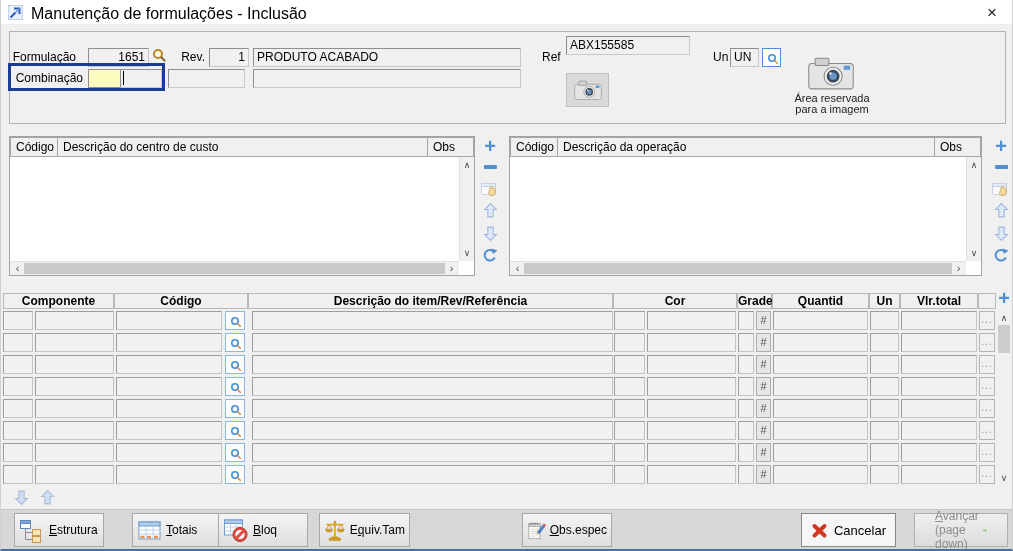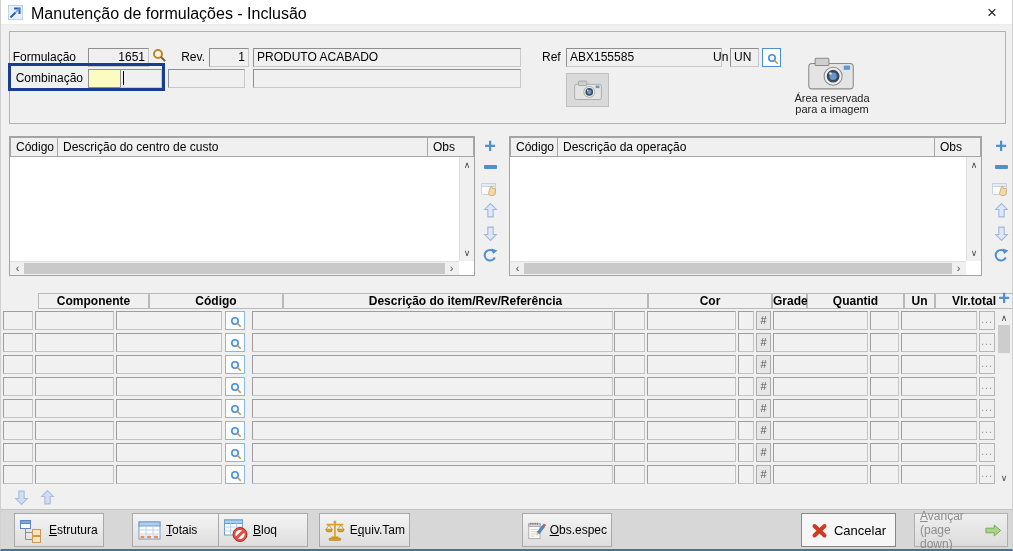--- a/index.html
+++ b/index.html
@@ -49,21 +49,21 @@
   .sa { position:absolute; left:0; right:0; text-align:center; font-size:9px; color:#4a4a4a; height:12px; line-height:12px; }
   .sa.t { top:2px; } .sa.b { bottom:2px; }
   .ha { position:absolute; top:0; width:13px; text-align:center; font-size:11px; color:#4a4a4a; line-height:13px; }
   .ha.l { left:1px; } .ha.r2 { right:1px; }
   .hthumb { position:absolute; left:14px; right:14px; top:1px; bottom:1px; background:#c9c9c9; }
   .icon-col { position:absolute; top:139px; width:24px; display:flex; flex-direction:column; align-items:center; gap:6px; }
   .ic-plus { color:#4f8fd2; font-size:20px; font-weight:bold; line-height:15px; }
   .ic-minus { width:13px; height:4px; background:#4f8fd2; border-radius:1px; margin:5px 0; }
   
   .ghc { position:absolute; top:293px; height:16px; background:#f0f0f0; border:1px solid #b9b9b9;
-         font-weight:bold; text-align:center; line-height:14px; white-space:nowrap; overflow:visible;margin-left:35px; }
+         font-weight:bold; text-align:center; line-height:14px; white-space:nowrap; overflow:visible; }
   .grow { position:absolute; left:0; width:996px; height:19px; }
   .gc { position:absolute; top:0; height:19px; background:#f1f1f1;
         border:1px solid; border-color:#9d9d9d #c4c4c4 #c4c4c4 #9d9d9d; }
   .magbtn { position:absolute; left:224px; top:0; width:20px; height:19px; background:#fdfdfd;
             border:1px solid #88b7e8; display:flex; align-items:center; justify-content:center; }
   .magbtn .mag { transform:scale(0.8); }
   .hashbtn { position:absolute; left:755px; top:0; width:15px; height:19px; background:#e6e6e6;
              border:1px solid #adadad; color:#555; font-size:11px; text-align:center; line-height:17px; }
   .dotsbtn { position:absolute; left:978px; top:0; width:16px; height:19px; background:#f0f0f0;
              border:1px solid #b5b5b5; color:#909090; font-size:10px; letter-spacing:1px;
@@ -78,21 +78,21 @@
            border:1px solid #9c9c9c; display:flex; align-items:center; gap:5px; padding-left:8px; color:#333; }
   .toolbar { position:absolute; left:0; right:0; top:509px; height:40px; background:#d7d7d7; border-top:1px solid #c4c4c4; }
   .tb-btn { position:absolute; top:3px; height:34px; background:linear-gradient(#f4f4f4,#dedede);
             border:1px solid #a8a8a8; display:flex; align-items:center; gap:4px; padding:0 4px;
             font-size:12px; white-space:nowrap; }
   .key { text-decoration:underline; }
   .cancel-btn { position:absolute; left:800px; top:3px; width:95px; height:34px; background:#f6f6f6;
                 border:1px solid #878787; display:flex; align-items:center; justify-content:center; gap:6px; font-size:13px; }
   .avancar-btn { position:absolute; left:913px; top:3px; width:94px; height:34px;
                  background:linear-gradient(#efefef,#dcdcdc); border:1px solid #b0b0b0;
-                 display:flex; align-items:center; gap:4px; padding:0 5px; color:#8d8d8d; }
+                 display:flex; align-items:center; gap:4px; padding:0 20px; color:#8d8d8d; }
   .avancar-txt { display:flex; flex-direction:column; font-size:12px; line-height:14px; }
   .barcode { width:26px; }
   .bars { height:19px; background:repeating-linear-gradient(90deg,#1a1a1a 0 2px,#efefef 2px 3px,#1a1a1a 3px 5px,#efefef 5px 7px); }
   .barnum { height:8px; background:#2a2a2a; color:#cfcfcf; font-size:6px; line-height:8px;
             text-align:center; letter-spacing:1px; }
 </style>
 </head>
 <body>
 
 <div class="win">
@@ -110,21 +110,21 @@
 
   <div class="groupbox"></div>
 
   <span class="lbl r" style="left:0;top:49px;width:75px">Formulação</span>
   <div class="fld r" style="left:87px;top:48px;width:61px">1651</div>
   <span class="mag gold" style="position:absolute;left:152px;top:49px"></span>
   <span class="lbl r" style="left:160px;top:49px;width:44px">Rev.</span>
   <div class="fld r" style="left:208px;top:48px;width:40px">1</div>
   <div class="fld" style="left:252px;top:48px;width:268px">PRODUTO ACABADO</div>
   <span class="lbl" style="left:541px;top:49px">Ref</span>
-  <div class="fld" style="left:565px;top:48px;width:156px">ABX155585</div>
+  <div class="fld" style="left:565px;top:36px;width:124px">ABX155585</div>
   <span class="lbl" style="left:712px;top:49px">Un</span>
   <div class="fld" style="left:729px;top:48px;width:29px">UN</div>
   <div class="unmag-btn">
     <span class="mag" style="transform:scale(0.8)"></span>
   </div>
 
   <div class="focus-box"></div>
   <span class="lbl r" style="left:10px;top:70px;width:72px">Combinação</span>
   <div class="fld-yellow"></div>
   <div class="fld" style="left:119px;top:69px;width:42px"></div>

